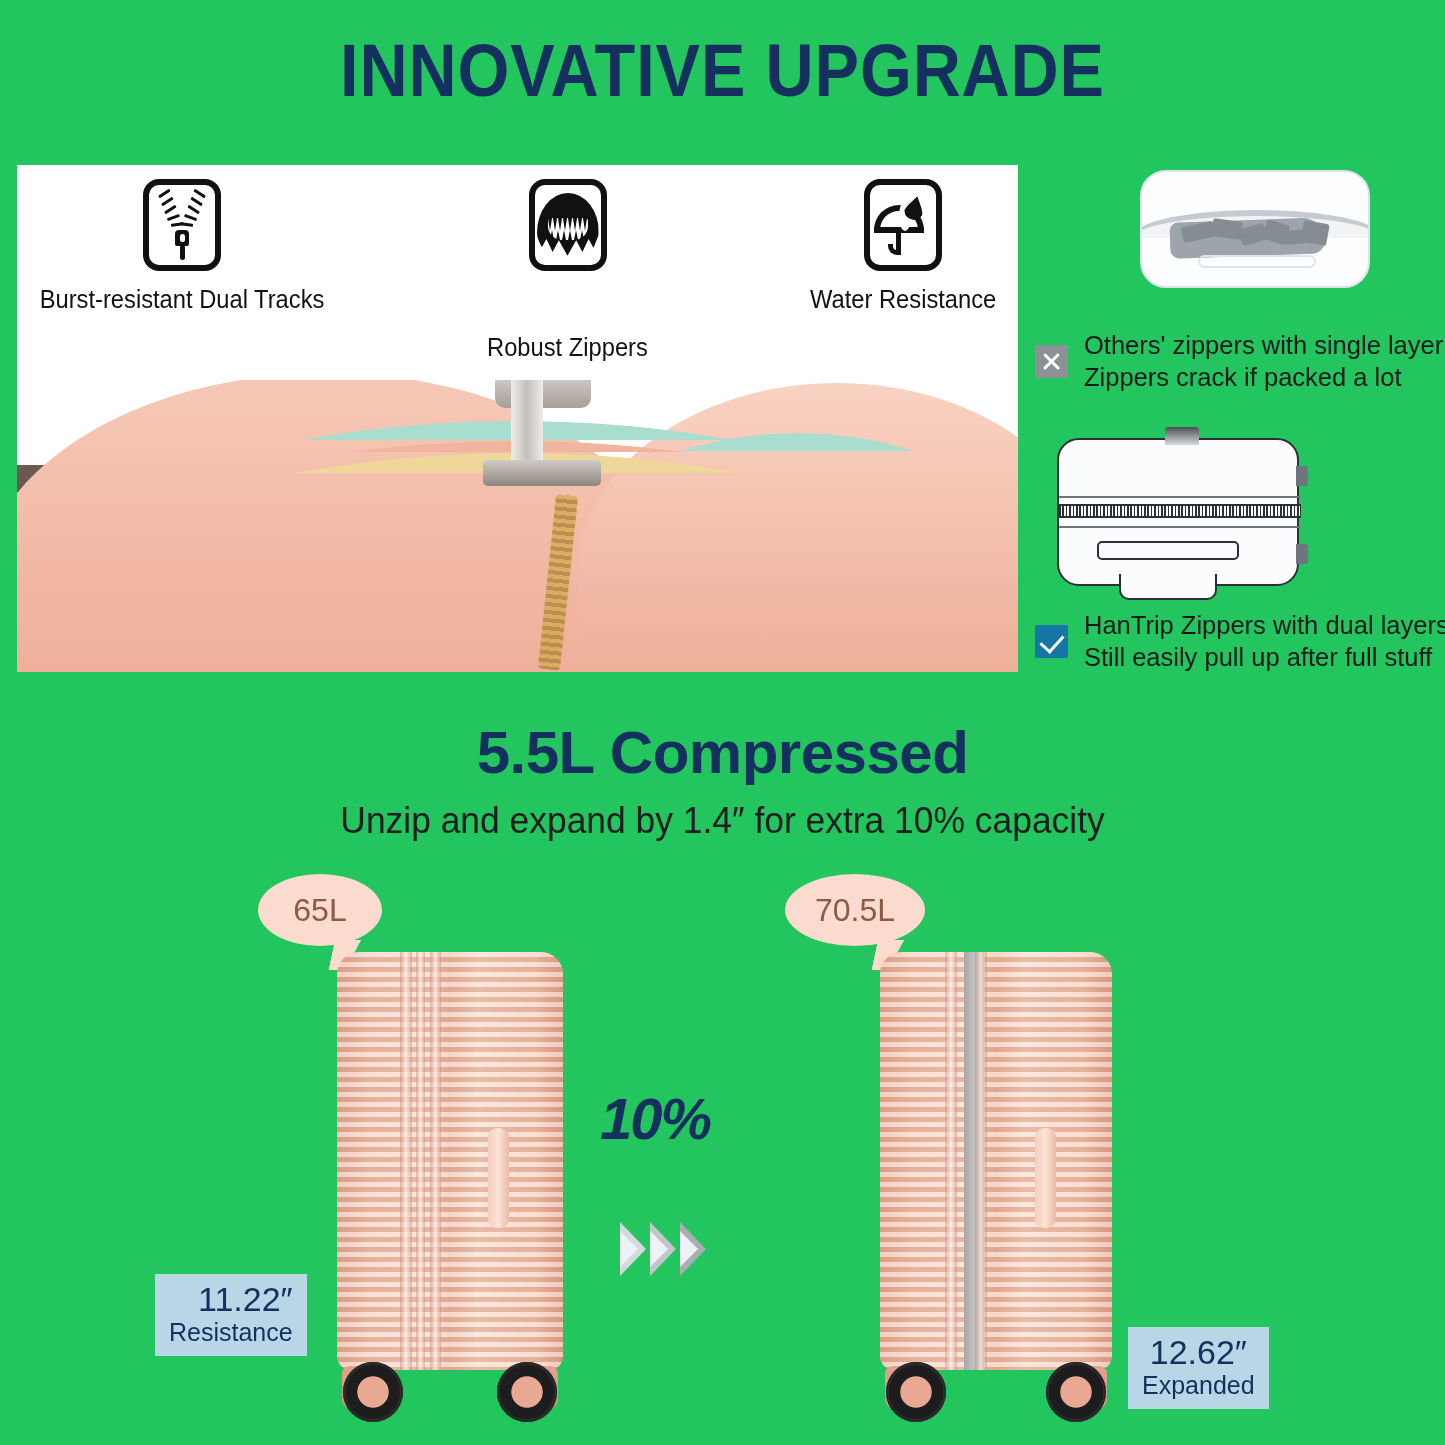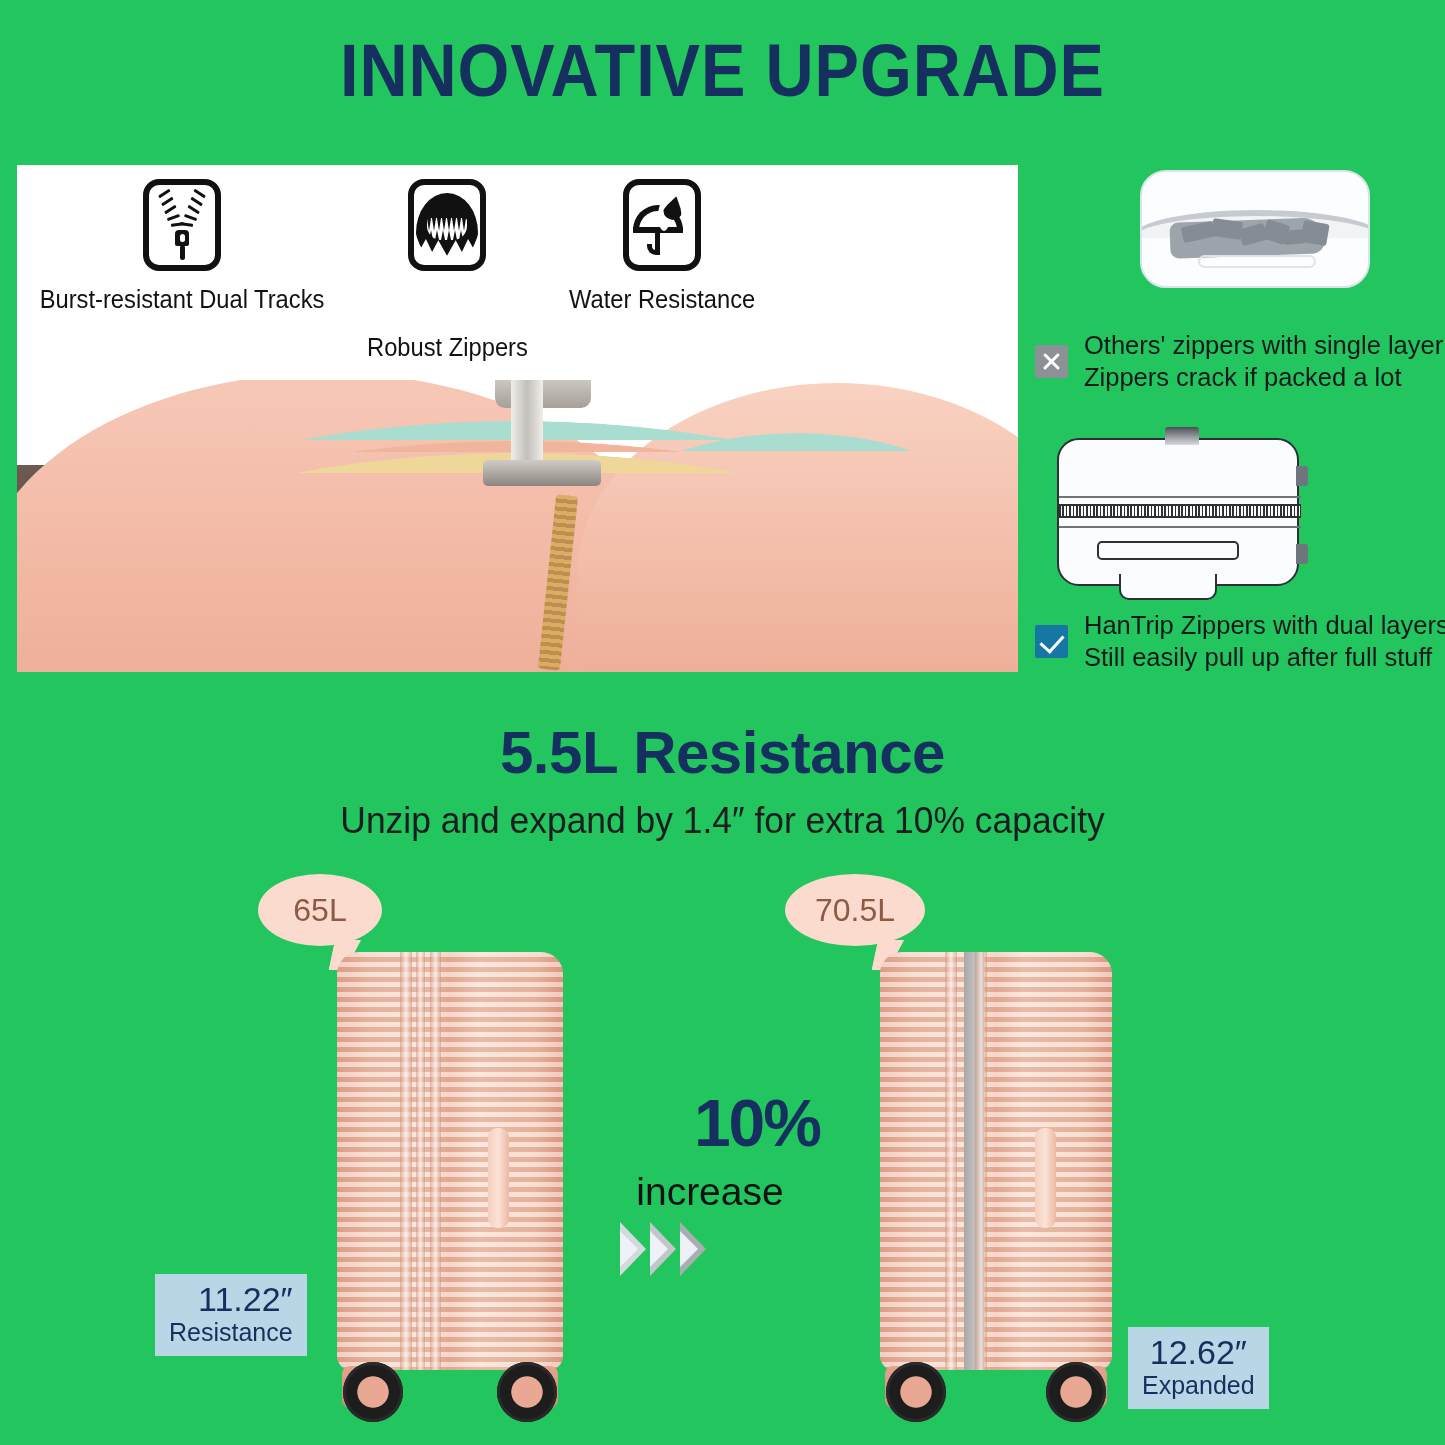--- a/index.html
+++ b/index.html
@@ -29,21 +29,21 @@
   .photo-panel{
     position:absolute; left:17px; top:165px;
     width:1001px; height:507px;
     background:#ffffff; overflow:hidden;
   }
   .photo-img{ position:absolute; left:0; top:0; width:1001px; height:507px; }
 
   
   .features{
     position:absolute; left:0; top:14px; width:1001px;
-    display:flex; justify-content:flex-start; align-items:flex-start;
+    display:flex; justify-content:space-between; align-items:flex-start;
     gap:0px; z-index:6;
   }
   .feature{ display:flex; flex-direction:column; align-items:center; }
   .f1{ width:330px; }
   .f2{ width:200px;gap:48px; }
   .f3{ width:230px; }
   .ficon{
     width:78px; height:92px;
     border:6px solid #111; border-radius:16px;
     background:#fff;
@@ -297,22 +297,22 @@
   .wheel{
     position:absolute; bottom:0; width:60px; height:60px;
     border-radius:50%;
     background:radial-gradient(circle at 50% 50%, #e8a893 0 36%, #1d1d1d 38% 100%);
     box-shadow:inset 0 0 0 3px #2a2a2a;
   }
   .wheel-l{ left:6px; } .wheel-r{ right:6px; }
 
   
   .pct{
-    position:absolute; left:600px; top:1085px; width:220px; text-align:right;
-    font-size:66px; font-weight:bold; 
+    position:absolute; left:600px; top:1085px; width:220px; text-align:left;
+    font-size:58px; font-weight:bold; font-style:italic;
     color:#15305e; letter-spacing:-2px;
     font-family:"Liberation Sans", sans-serif;
   }
   .pct-sub{
     position:absolute; left:600px; top:1170px; width:220px; text-align:center;
     font-size:39px; color:#121212;
     font-family:"Liberation Sans", sans-serif;
   }
   .chevrons{
     position:absolute; left:620px; top:1222px;
@@ -529,21 +529,21 @@
 
     <div class="cmp-row row-b">
       <span class="chk chk-v"></span>
       <span class="cmp-text">
         <span>HanTrip Zippers with dual layers</span><br>
         <span>Still easily pull up after full stuff</span>
       </span>
     </div>
   </div>
 
-  <div class="sec-title">5.5L Resistance</div>
+  <div class="sec-title">5.5L Compressed</div>
   <div class="sec-sub">Unzip and expand by 1.4″ for extra 10% capacity</div>
 
   <div class="bubble bub-left">65L</div>
   <div class="bubble bub-right">70.5L</div>
 
   <div class="case case-left">
     <div class="body-shell">
       <div class="ribs"></div>
       <div class="spine spine-l"></div>
       <div class="spine spine-m"></div>
@@ -564,21 +564,20 @@
       <div class="spine spine-r"></div>
       <div class="side-handle"></div>
     </div>
     <span class="corner corner-l"></span>
     <span class="corner corner-r"></span>
     <span class="wheel wheel-l"></span>
     <span class="wheel wheel-r"></span>
   </div>
 
   <div class="pct">10%</div>
-  <div class="pct-sub">increase</div>
   <div class="chevrons">
     <span class="chev chev-1"></span>
     <span class="chev chev-2"></span>
     <span class="chev chev-3"></span>
   </div>
 
   <div class="dim dim-left">
     <div class="dim-num">11.22″</div>
     <div class="dim-lab">Resistance</div>
   </div>

